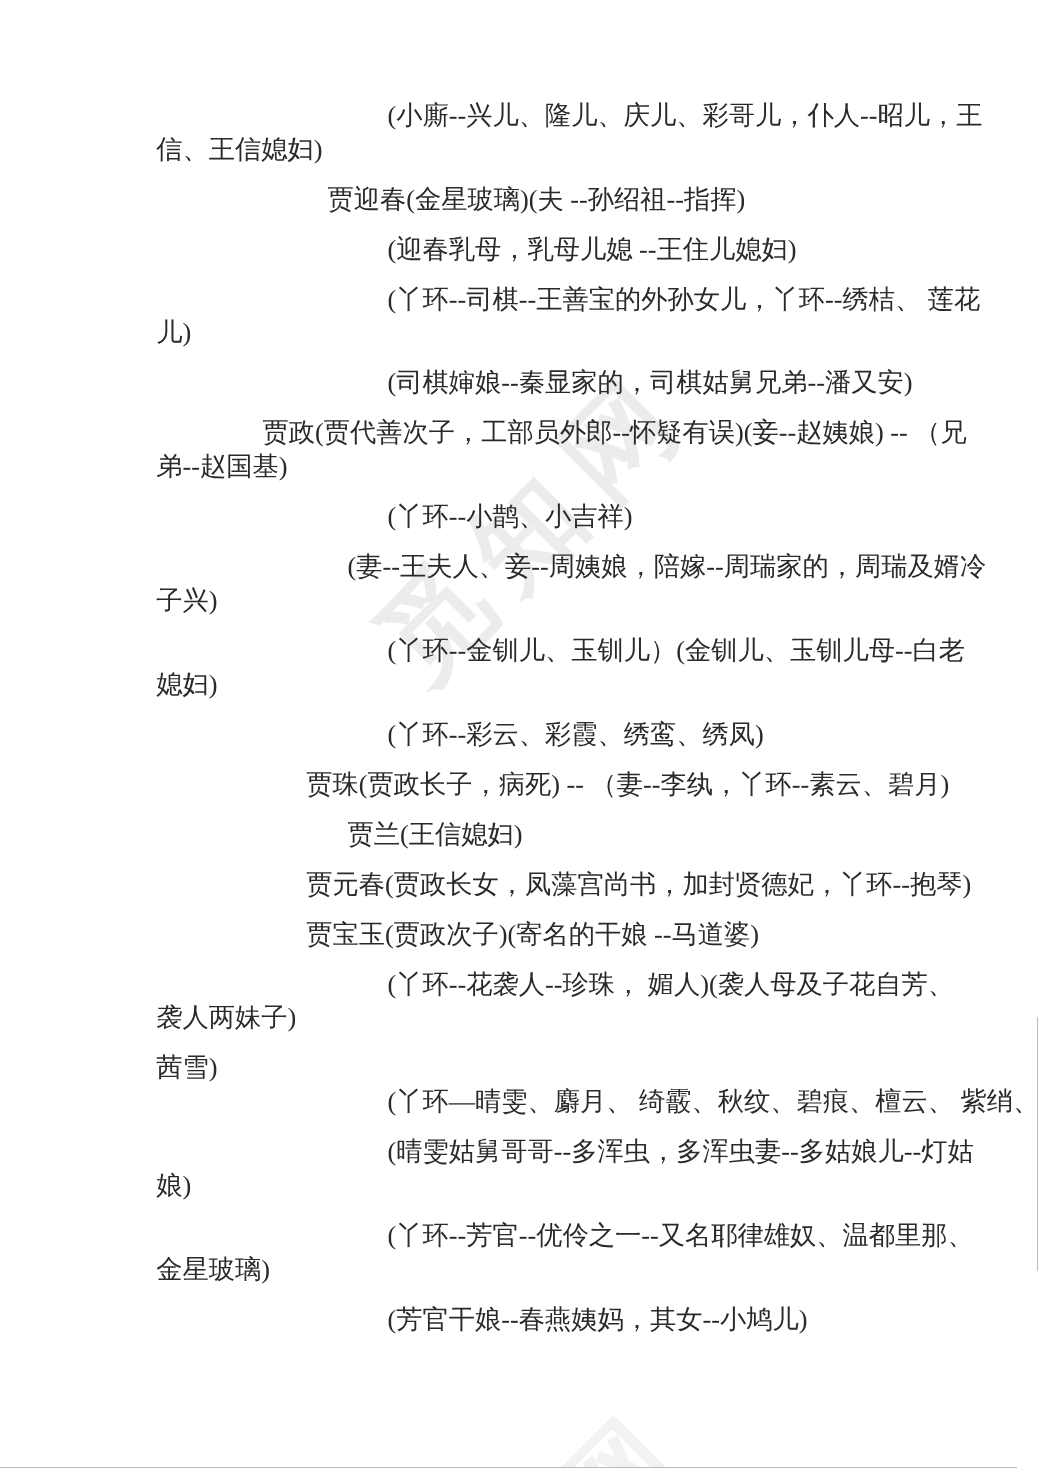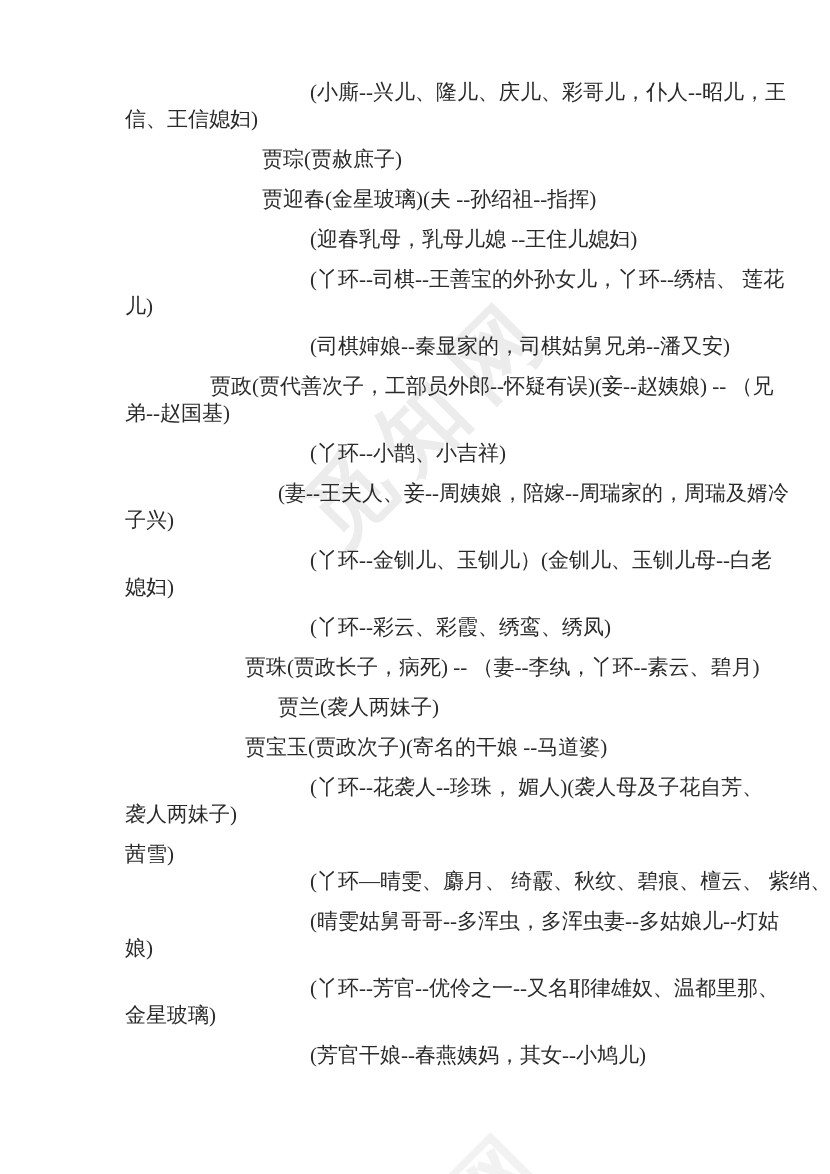--- a/index.html
+++ b/index.html
@@ -52,23 +52,20 @@
 
 <div class="page">
   <div class="watermark wm-center" style="color: rgba(0, 0, 0, 0.075);">觅知网</div>
   <div class="watermark wm-bottom" style="color: rgba(0, 0, 0, 0.05);">觅知网</div>
   <div class="doc-body" style="color: rgb(42, 42, 42);">
       <div class="para">
         <div class="line" style="padding-left: 185px;">(小廝--兴儿、隆儿、庆儿、彩哥儿，仆人--昭儿，王</div>
         <div class="line">信、王信媳妇)</div>
       </div>
       <div class="para">
-        <div class="line" style="padding-left: 137px;">贾琮(贾赦庶子)</div>
-      </div>
-      <div class="para">
         <div class="line" style="padding-left: 137px;">贾迎春(金星玻璃)(夫 --孙绍祖--指挥)</div>
       </div>
       <div class="para">
         <div class="line" style="padding-left: 185px;">(迎春乳母，乳母儿媳 --王住儿媳妇)</div>
       </div>
       <div class="para">
         <div class="line" style="padding-left: 185px;">(丫环--司棋--王善宝的外孙女儿，丫环--绣桔、 莲花</div>
         <div class="line">儿)</div>
       </div>
       <div class="para">
@@ -89,21 +86,24 @@
         <div class="line" style="padding-left: 185px;">(丫环--金钏儿、玉钏儿）(金钏儿、玉钏儿母--白老</div>
         <div class="line">媳妇)</div>
       </div>
       <div class="para">
         <div class="line" style="padding-left: 185px;">(丫环--彩云、彩霞、绣鸾、绣凤)</div>
       </div>
       <div class="para">
         <div class="line" style="padding-left: 120px;">贾珠(贾政长子，病死) -- （妻--李纨，丫环--素云、碧月)</div>
       </div>
       <div class="para">
-        <div class="line" style="padding-left: 153px;">贾兰(袭人两妹子)</div>
+        <div class="line" style="padding-left: 153px;">贾兰(王信媳妇)</div>
+      </div>
+      <div class="para">
+        <div class="line" style="padding-left: 120px;">贾元春(贾政长女，凤藻宫尚书，加封贤德妃，丫环--抱琴)</div>
       </div>
       <div class="para">
         <div class="line" style="padding-left: 120px;">贾宝玉(贾政次子)(寄名的干娘 --马道婆)</div>
       </div>
       <div class="para">
         <div class="line" style="padding-left: 185px;">(丫环--花袭人--珍珠， 媚人)(袭人母及子花自芳、</div>
         <div class="line">袭人两妹子)</div>
       </div>
       <div class="para">
         <div class="line">茜雪)</div>

